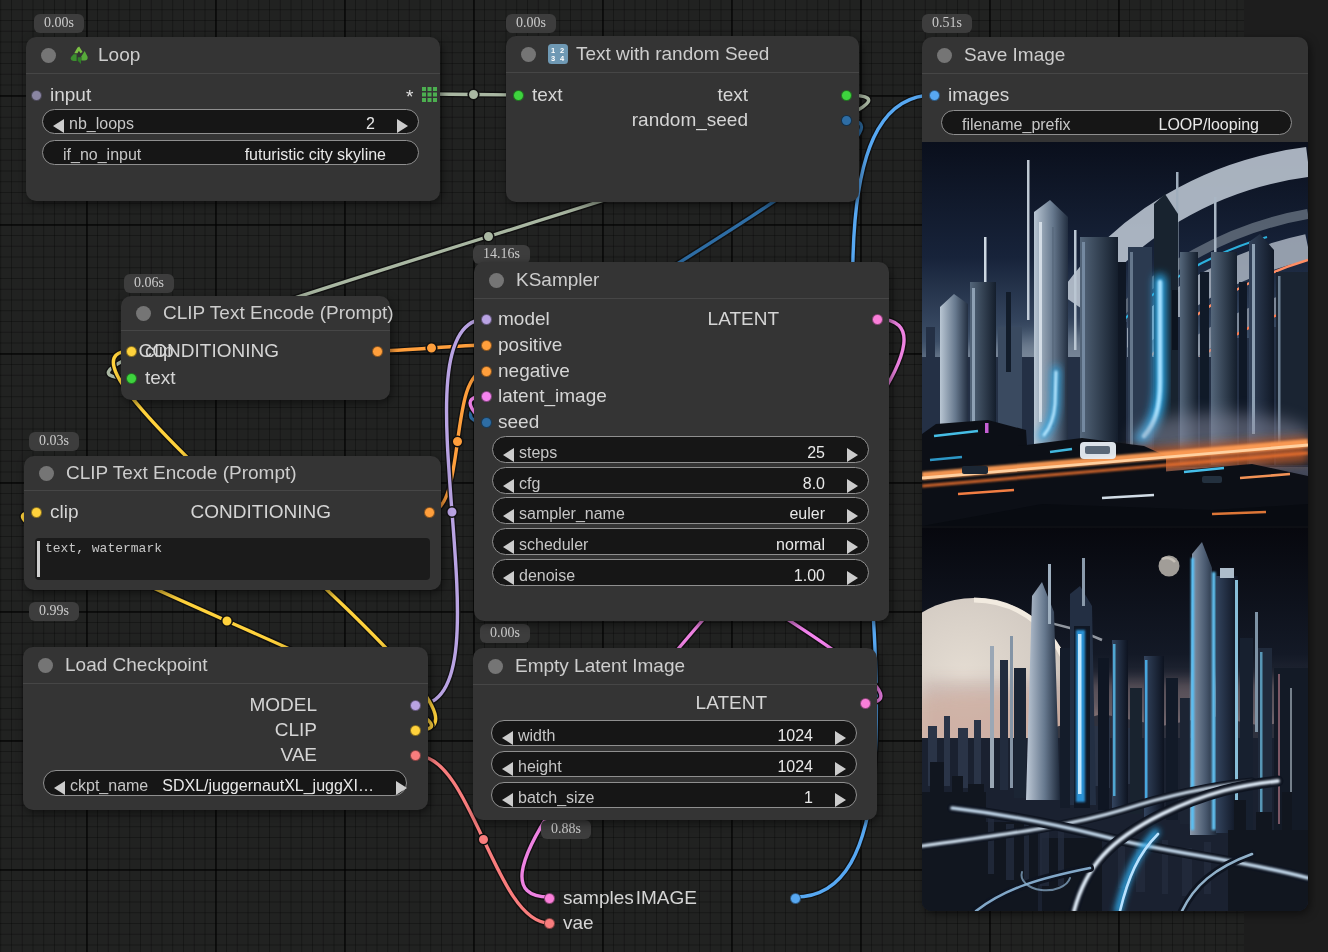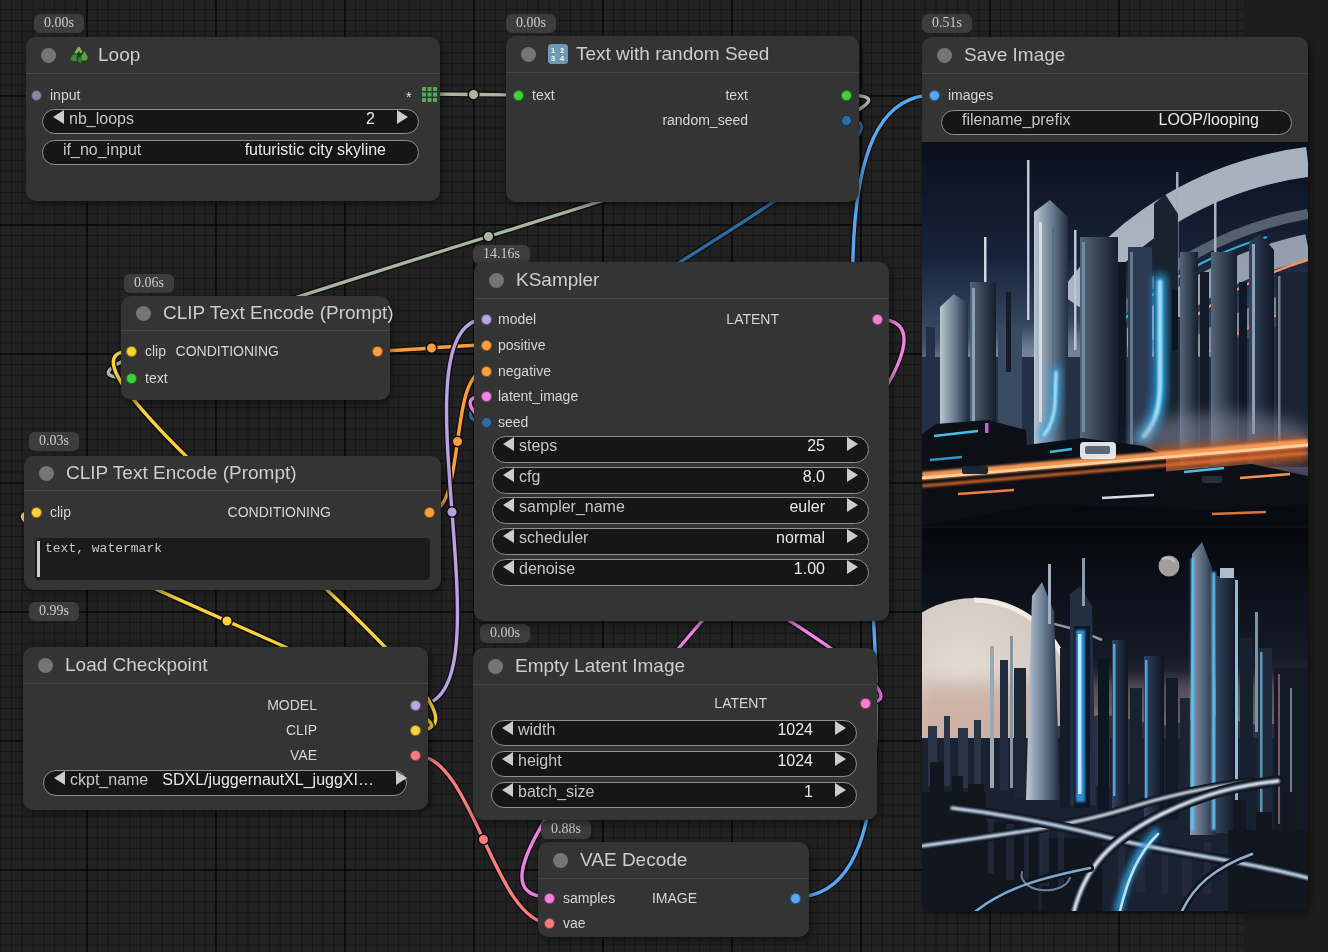--- a/index.html
+++ b/index.html
@@ -10,24 +10,24 @@
  linear-gradient(rgba(0,0,0,.3) 0 1px, transparent 1px),
  linear-gradient(90deg, rgba(0,0,0,.3) 0 1px, transparent 1px);
 background-size:129px 129px,129px 129px,10.75px 10.75px,10.75px 10.75px;
 background-position:0 95px,86px 0,0 9.25px,0.25px 0;}
 svg.wl{position:absolute;left:0;top:0;z-index:1}
 .node{position:absolute;background:#343434;border-radius:10px;z-index:2;box-shadow:2px 3px 8px rgba(0,0,0,.5)}
 .nt{display:flex;align-items:center;border-bottom:1px solid rgba(255,255,255,.09);padding-left:15px}
 .tc{width:15px;height:15px;border-radius:50%;background:#757575;margin-right:12px;flex:none}
 .tt{color:#cdcdcd;font-size:19px;white-space:nowrap}
 .icon{margin-right:8px;flex:none;display:inline-flex}
-.slot{position:absolute;color:#d5d5d5;font-size:14px;line-height:20px;white-space:nowrap;z-index:3}
+.slot{position:absolute;color:#d5d5d5;font-size:19px;line-height:20px;white-space:nowrap;z-index:3}
 .or{text-align:right}
 .port{position:absolute;width:11px;height:11px;border-radius:50%;border:1px solid;z-index:3}
-.pill{position:absolute;background:#161616;border:1px solid #8f8f8f;border-radius:13.5px;display:flex;align-items:flex-start;padding:0 10px;z-index:3}
+.pill{position:absolute;background:#161616;border:1px solid #8f8f8f;border-radius:13.5px;display:flex;align-items:flex-end;padding:0 10px;z-index:3}
 .na .pl{margin-left:10px}
 .na .pv{margin-right:22px}
 .pl{color:#c6c6c6;font-size:16px;margin-left:5px;white-space:nowrap}
 .pv{color:#e8e8e8;font-size:16px;margin-right:22px;white-space:nowrap}
 .sp{flex:1;min-width:14px}
 .arl{width:0;height:0;border:7px solid transparent;border-right:11px solid #ccc;border-left:none;flex:none}
 .arr{width:0;height:0;border:7px solid transparent;border-left:11px solid #ccc;border-right:none;flex:none}
 .badge{position:absolute;background:#3d3d3d;color:#cbcbcb;font-family:"Liberation Serif",serif;font-size:14px;border-radius:6px;padding:1px 10px 2px;z-index:2}
 .ta{position:absolute;background:#1b1b1b;border-radius:4px;color:#c8c8c8;font-family:"Liberation Mono",monospace;font-size:13px;padding:3px 6px 0 10px;z-index:3}
 .tabar{position:absolute;width:3px;background:#d0d0d0;z-index:4}
@@ -540,24 +540,18 @@
 <div class="port" style="left:409.5px;top:724.5px;background:#ffd23c;border-color:rgba(0,0,0,.45)"></div>
 <span class="slot or" style="right:927px;top:745px">VAE</span>
 <div class="port" style="left:409.5px;top:749.5px;background:#f87d7d;border-color:rgba(0,0,0,.45)"></div>
 <div class="pill" style="left:43px;top:770px;width:364px;height:26px">
       <span class="arl"></span>
       <span class="pl">ckpt_name</span>
       <span class="sp"></span>
       <span class="pv">SDXL/juggernautXL_juggXI…</span>
       <span class="arr"></span>
     </div>
-<div class="node" style="left:538px;top:842px;width:271px;height:95px">
-      <div class="nt" style="height:37px">
-        <span class="tc"></span>
-        <span class="tt">VAE Decode</span>
-      </div>
-</div>
 <span class="slot" style="left:563px;top:888px">samples</span>
 <div class="port" style="left:543.5px;top:892.5px;background:#fa7fd9;border-color:rgba(0,0,0,.45)"></div>
 <span class="slot" style="left:563px;top:913px">vae</span>
 <div class="port" style="left:543.5px;top:917.5px;background:#f87d7d;border-color:rgba(0,0,0,.45)"></div>
 <span class="slot or" style="right:547px;top:888px">IMAGE</span>
 <div class="port" style="left:789.5px;top:892.5px;background:#57a8f2;border-color:rgba(0,0,0,.45)"></div>
 </div>
 </body></html>

